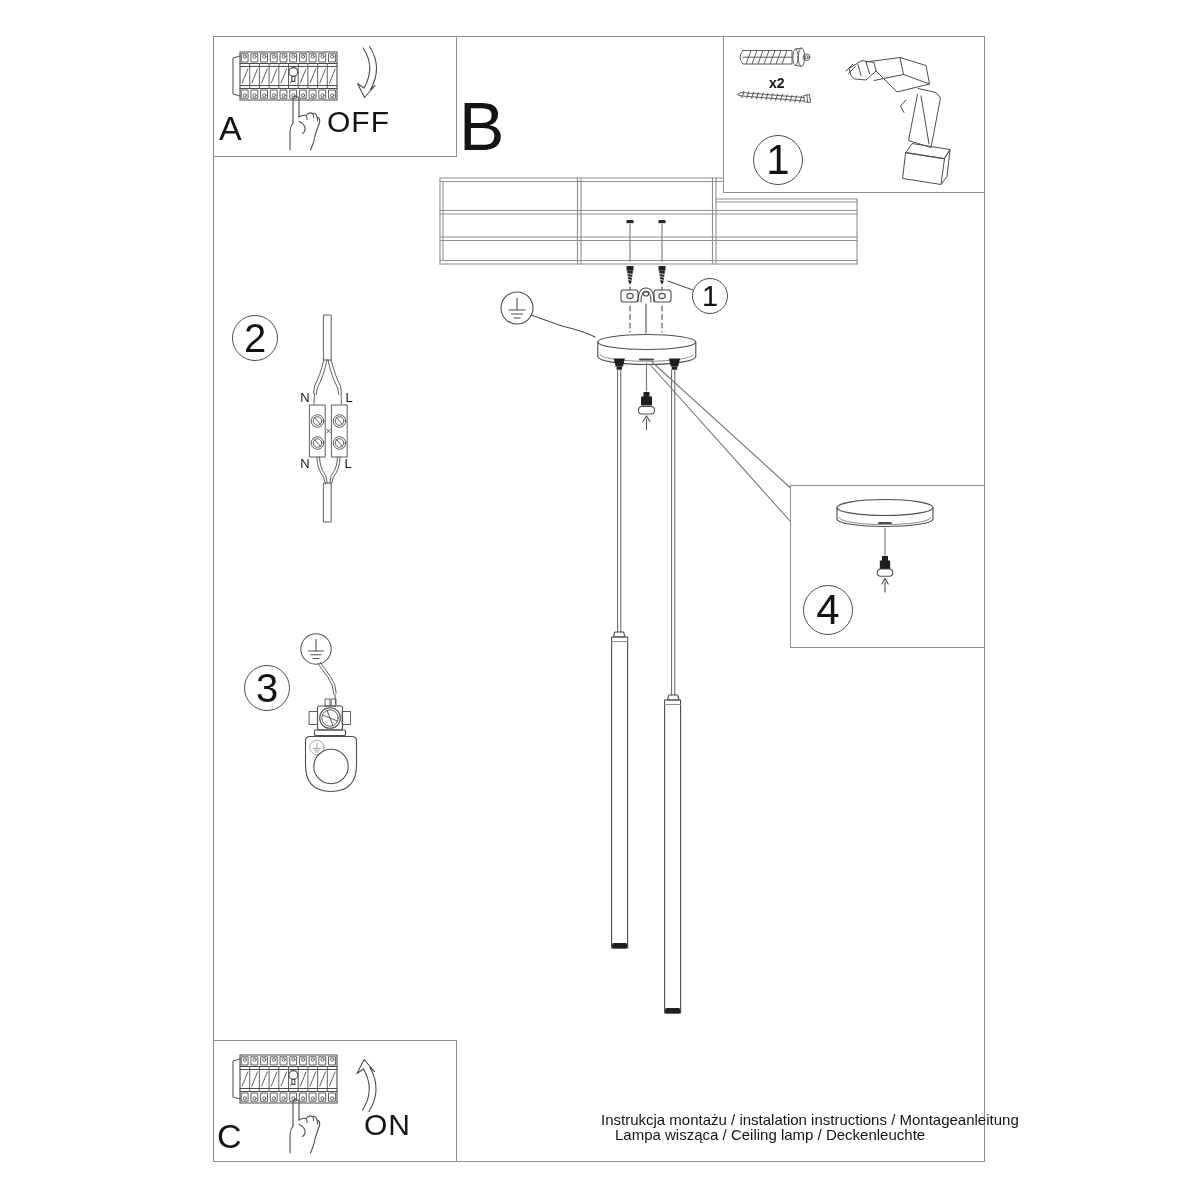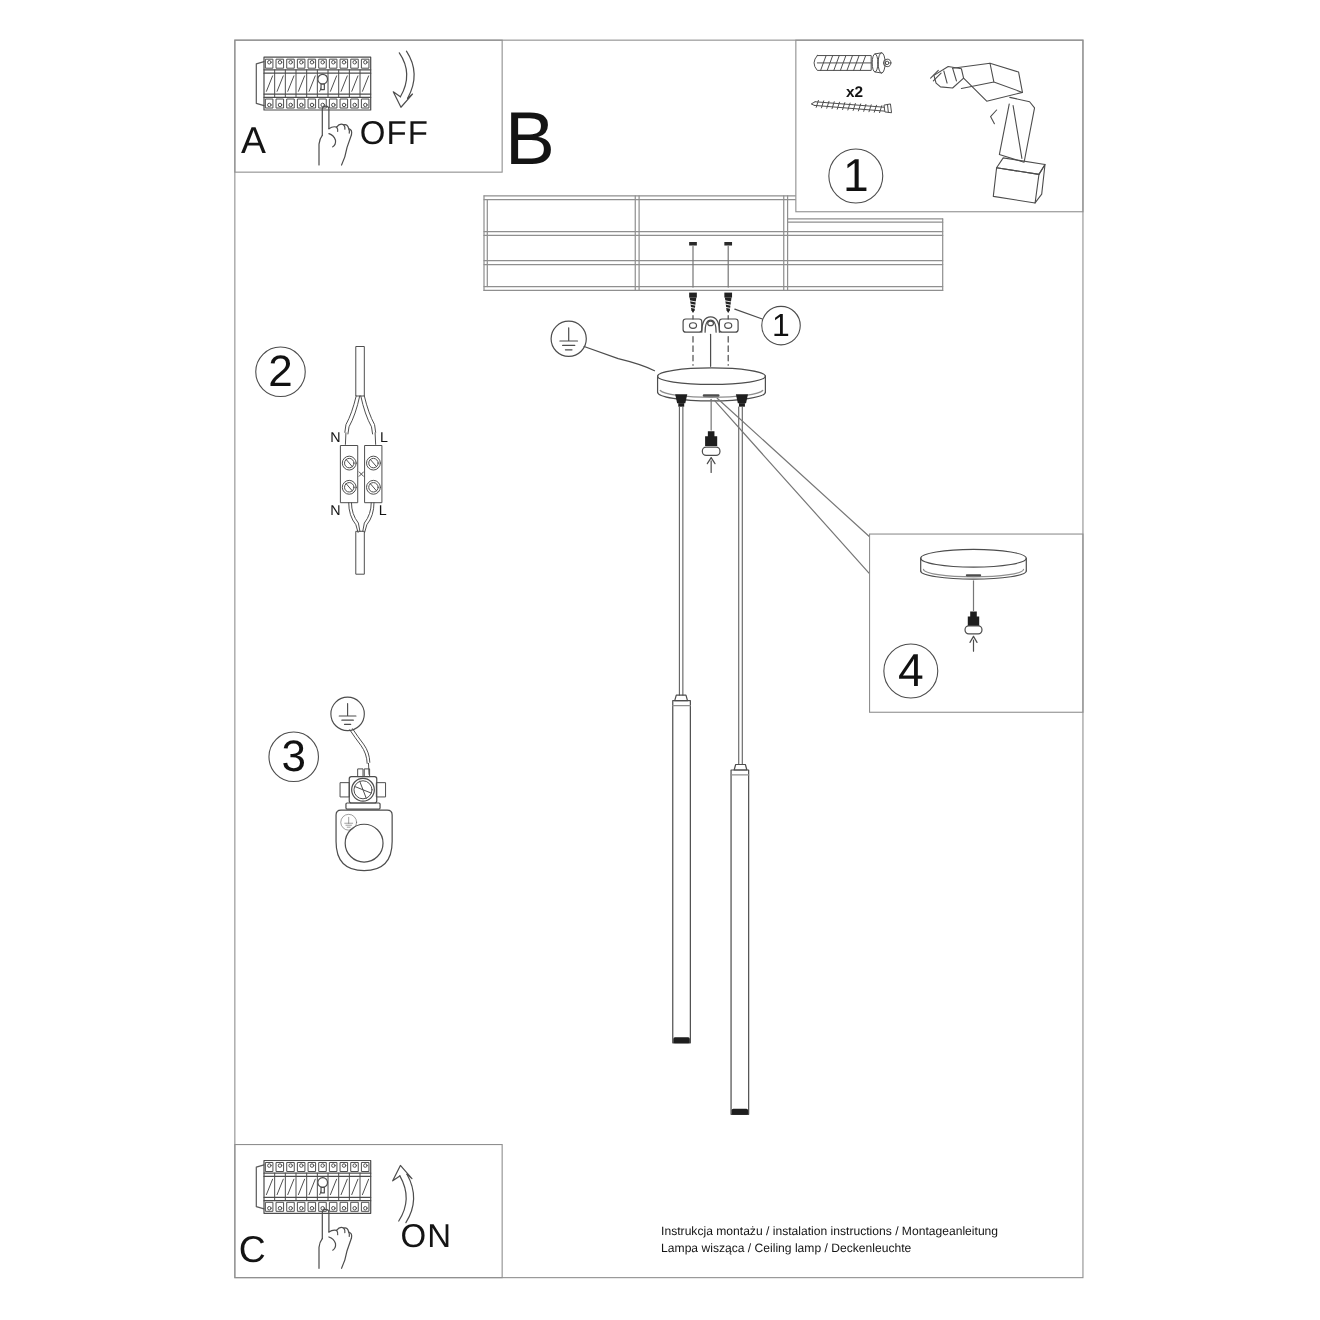--- a/index.html
+++ b/index.html
@@ -7,21 +7,21 @@
         font-family:"Liberation Sans", sans-serif;color:#141414;}
   svg{position:absolute;left:0;top:0;}
   .box{position:absolute;border:1px solid #8f8f8f;background:transparent;box-sizing:border-box;}
   .t{position:absolute;color:#141414;white-space:nowrap;}
   .badge{position:absolute;border:1.4px solid #4d4d4d;border-radius:50%;display:flex;
          align-items:center;justify-content:center;background:#fff;box-sizing:border-box;
          color:#111;}
   .lbl{font-size:34px;}
   .state{font-size:30px;letter-spacing:1px;}
   .nl{font-size:13px;width:16px;text-align:center;}
-  .footer-line{font-size:11px;line-height:14.5px;}
+  .footer-line{font-size:15px;line-height:14.5px;}
 </style>
 </head>
 <body>
 
 <div id="page">
 
   <svg width="1200" height="1200" viewBox="0 0 1200 1200" fill="none" stroke="#4d4d4d" stroke-width="1.1" stroke-linecap="round" stroke-linejoin="round">
 
     <defs>
 
@@ -301,15 +301,15 @@
 
   <div class="t nl" style="left:297px;top:390px;">N</div>
   <div class="t nl" style="left:341px;top:390px;">L</div>
   <div class="t nl" style="left:297px;top:456px;">N</div>
   <div class="t nl" style="left:340px;top:456px;">L</div>
 
   <div class="t lbl" style="left:217px;top:1117px;">C</div>
   <div class="t state" style="left:364px;top:1108px;">ON</div>
 
   <div class="t footer-line" style="left:601px;top:1113px;">Instrukcja montażu / instalation instructions / Montageanleitung</div>
-  <div class="t footer-line" style="left:601px;top:1128px;">Lampa wisząca / Ceiling lamp / Deckenleuchte</div>
+  <div class="t footer-line" style="left:615px;top:1128px;">Lampa wisząca / Ceiling lamp / Deckenleuchte</div>
 
 </div>
 
 </body></html>

